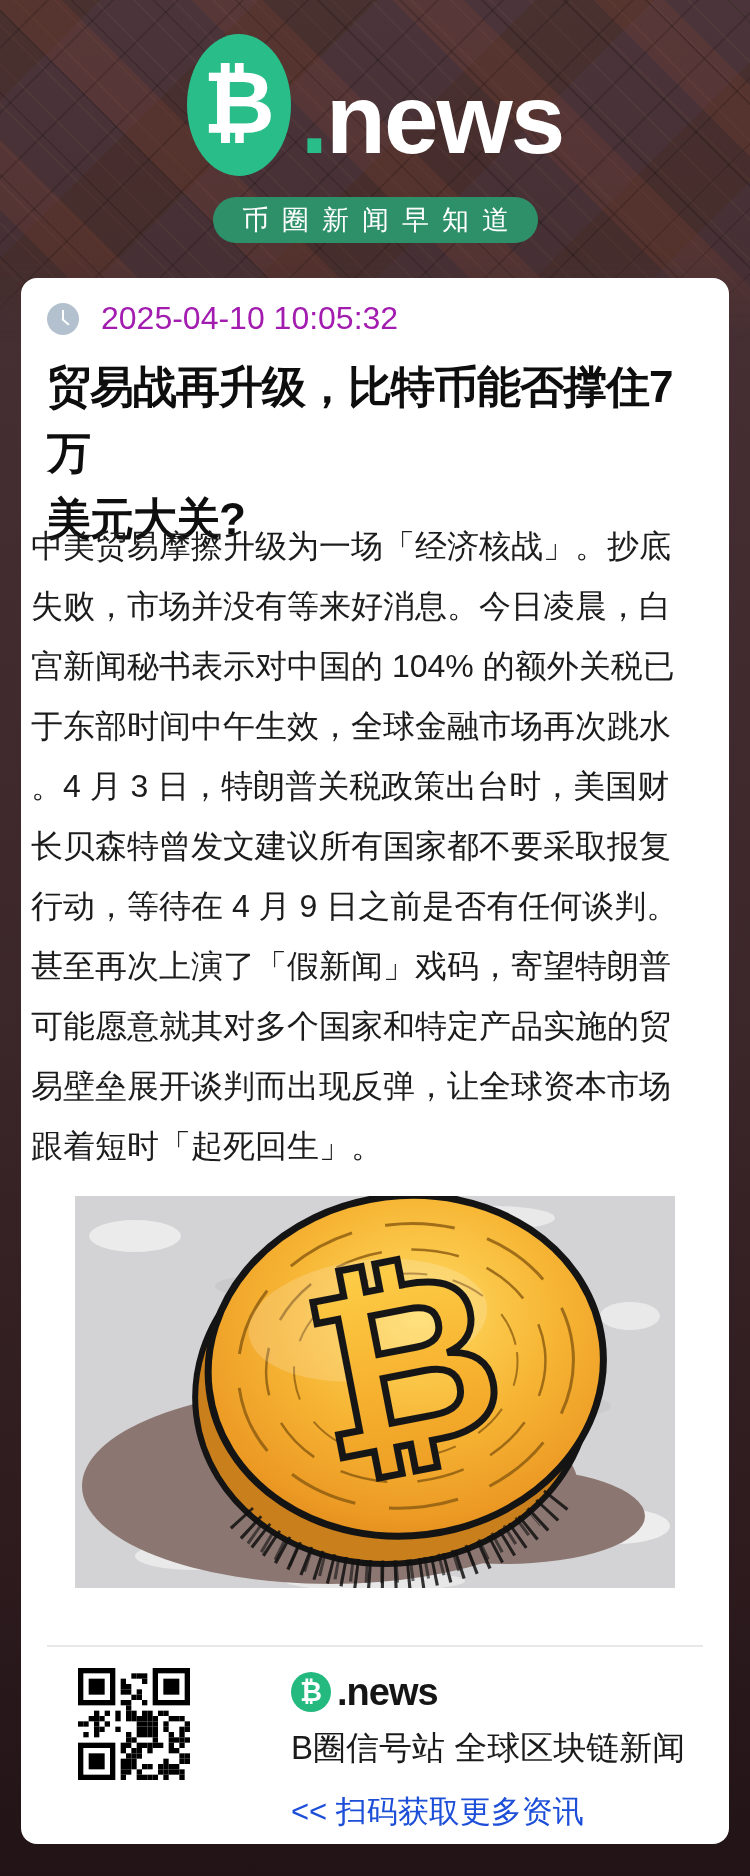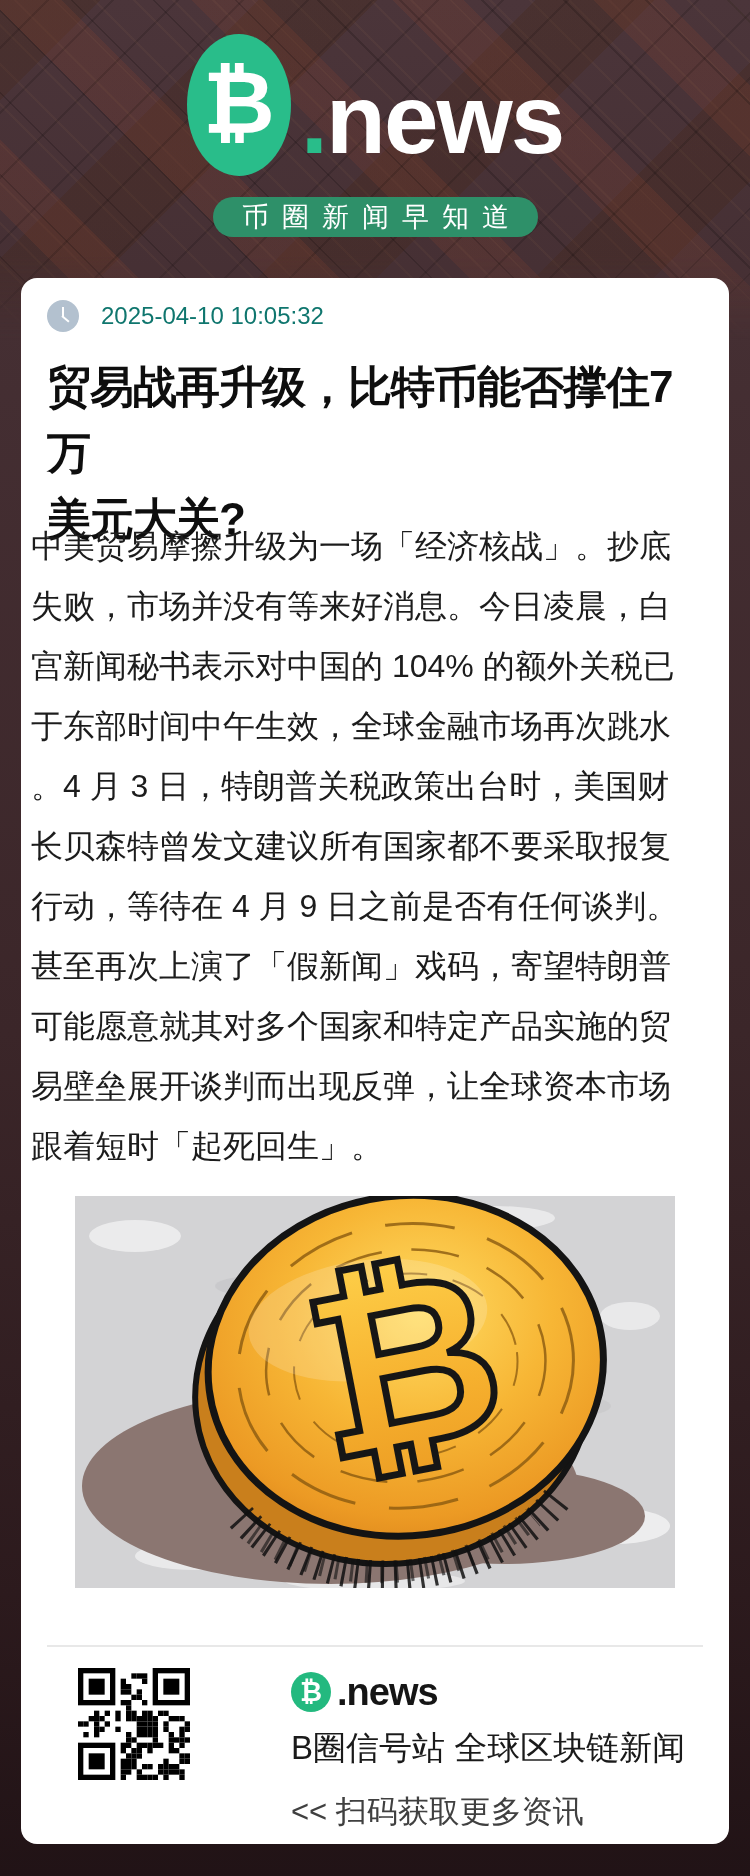--- a/index.html
+++ b/index.html
@@ -25,57 +25,57 @@
   .logo-ellipse{
     width:104px;height:142px;border-radius:50%;background:#29bd8a;
     display:flex;align-items:center;justify-content:center;flex:0 0 auto;
   }
   .logo-b{font-size:88px;font-weight:bold;color:#ffffff;line-height:1;transform:translateY(-2px);}
   .logo-text{margin-left:10px;font-size:98px;font-weight:bold;line-height:1;letter-spacing:-2px;transform:translateY(14px);}
   .logo-dot{color:#29bd8a;}
   .logo-word{color:#ffffff;}
   
   .pill{
-    position:absolute;left:213px;top:197px;width:325px;height:40px;border-radius:23px;
+    position:absolute;left:213px;top:197px;width:325px;height:46px;border-radius:23px;
     background:#2e9069;color:#fff;display:flex;align-items:center;justify-content:center;
     font-size:27px;letter-spacing:13px;text-indent:13px;font-weight:500;
   }
   
   .card{
     position:absolute;left:21px;top:278px;width:708px;height:1566px;
     background:#ffffff;border-radius:16px;
   }
   .ts-row{position:absolute;left:26px;top:22px;display:flex;align-items:center;}
   .clock{
     width:32px;height:32px;border-radius:50%;background:#b3c1cf;position:relative;flex:0 0 auto;
   }
   .clock::before{content:"";position:absolute;left:15px;top:7px;width:2px;height:10px;background:#fff;}
   .clock::after{content:"";position:absolute;left:15px;top:15px;width:9px;height:2px;background:#fff;transform-origin:0 1px;transform:rotate(40deg);}
-  .ts-text{margin-left:22px;font-size:24px;color:#0f766e;}
+  .ts-text{margin-left:22px;font-size:32px;color:#a21caf;}
   .title{
     position:absolute;left:26px;top:76px;width:656px;
     font-size:44px;line-height:66px;font-weight:800;color:#0e0e0e;
     letter-spacing:-1px;white-space:pre-line;
   }
   .body-text{
     position:absolute;left:10px;top:238px;width:656px;
     font-size:32px;line-height:60px;color:#1c1c1c;white-space:pre-line;
   }
   
   .figure{position:absolute;left:54px;top:918px;width:600px;height:392px;overflow:hidden;}
   
   .divider{position:absolute;left:26px;top:1367px;width:656px;height:2px;background:#e8e8e8;}
   .qr{position:absolute;left:57px;top:1390px;width:112px;height:112px;}
   .f-right{position:absolute;left:270px;top:1392px;width:412px;}
   .f-logo-row{display:flex;align-items:center;height:44px;}
   .f-circle{width:40px;height:40px;border-radius:50%;background:#23b97f;display:flex;align-items:center;justify-content:center;flex:0 0 auto;}
   .f-b{font-size:27px;font-weight:bold;color:#fff;line-height:1;}
   .f-news{margin-left:6px;font-size:38px;font-weight:bold;color:#151515;letter-spacing:-1px;}
   .f-tagline{margin-top:12px;font-size:33px;color:#1a1a1a;}
-  .f-cta{margin-top:20px;font-size:31px;color:#404040;}
+  .f-cta{margin-top:20px;font-size:31px;color:#1d4ed8;}
 </style>
 </head>
 <body>
 
 <div class="page">
 
   <div class="circuit"></div>
 
   <div class="logo-row">
     <div class="logo-ellipse">

